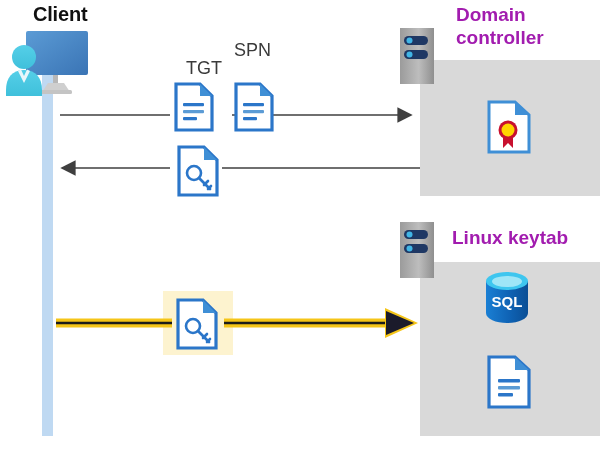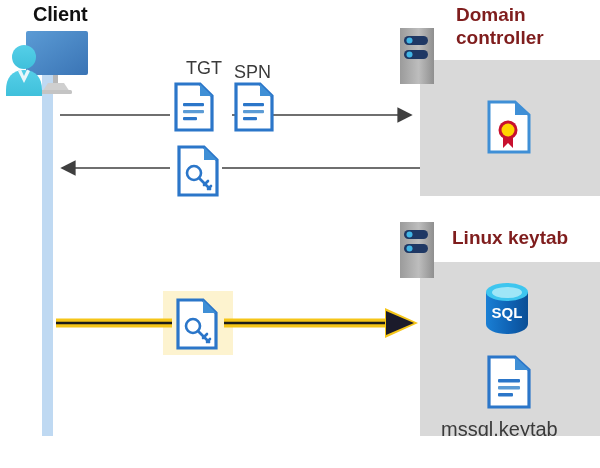--- a/index.html
+++ b/index.html
@@ -34,21 +34,21 @@
   .title-client {
     font-weight: bold;
     font-size: 20px;
     color: #111111;
     letter-spacing: -0.2px;
     white-space: nowrap;
   }
   .title-server {
     font-weight: bold;
     font-size: 19px;
-    color: #7f1d1d;
+    color: #a21caf;
     line-height: 23px;
   }
   .file-label {
     font-size: 20px;
     color: #3a3a3a;
     white-space: nowrap;
   }
   .token-label {
     font-size: 18px;
     color: #3a3a3a;
@@ -156,21 +156,21 @@
       <rect x="0" y="0" width="34" height="56" fill="url(#srvGrad2)"></rect>
       <rect x="4" y="8" width="24" height="9" rx="4.5" fill="#1f3864"></rect>
       <circle cx="9.5" cy="12.5" r="3" fill="#41b6e6"></circle>
       <rect x="4" y="22" width="24" height="9" rx="4.5" fill="#1f3864"></rect>
       <circle cx="9.5" cy="26.5" r="3" fill="#41b6e6"></circle>
     </svg>
   </div>
 
   <div class="abs title-server" style="left:452px; top:226px;">Linux keytab</div>
 
-  <div class="abs" style="left:481px; top:280px; width:52px; height:56px;">
+  <div class="abs" style="left:481px; top:269px; width:52px; height:56px;">
     <svg width="52" height="56" viewBox="0 0 52 56">
       <defs>
         <linearGradient id="sqlBody" x1="0" y1="0" x2="1" y2="0">
           <stop offset="0%" stop-color="#1a7fd4"></stop>
           <stop offset="55%" stop-color="#0f63b5"></stop>
           <stop offset="100%" stop-color="#0a4e95"></stop>
         </linearGradient>
       </defs>
       <path d="M5 12 H47 V44 C47 50 37 54 26 54 C15 54 5 50 5 44 Z" fill="url(#sqlBody)"></path>
       <ellipse cx="26" cy="12" rx="21" ry="9" fill="#3ec6ef"></ellipse>
@@ -182,24 +182,23 @@
   <div class="abs" style="left:487px; top:355px; width:44px; height:54px;">
     <svg width="44" height="54" viewBox="0 0 44 54">
       <path d="M2 2 H28 L42 15 V52 H2 Z" fill="#ffffff" stroke="#2b76c9" stroke-width="3.2"></path>
       <path d="M28 2 L42 15 H28 Z" fill="#3f8fd6"></path>
       <rect x="11" y="24" width="22" height="3.4" rx="1" fill="#2b76c9"></rect>
       <rect x="11" y="31" width="22" height="3.4" rx="1" fill="#5b9bd5"></rect>
       <rect x="11" y="38" width="15" height="3.4" rx="1" fill="#2b76c9"></rect>
     </svg>
   </div>
 
-  <div class="abs file-label" style="left:441px; top:418px;">mssql.keytab</div>
 
   <div class="abs token-label" style="left:186px; top:58px;">TGT</div>
-  <div class="abs token-label" style="left:234px; top:62px;">SPN</div>
+  <div class="abs token-label" style="left:234px; top:40px;">SPN</div>
 
   <div class="abs highlight-box" style="left:163px; top:291px; width:70px; height:64px;"></div>
 
   <svg class="svg-layer" viewBox="0 0 600 468">
     <defs>
       <marker id="arrowRight" markerWidth="9" markerHeight="9" refX="8" refY="4.5" orient="auto" markerUnits="strokeWidth">
         <path d="M0,0 L9,4.5 L0,9 Z" fill="#3f3f3f"></path>
       </marker>
       <marker id="arrowLeft" markerWidth="9" markerHeight="9" refX="8" refY="4.5" orient="auto" markerUnits="strokeWidth">
         <path d="M0,0 L9,4.5 L0,9 Z" fill="#3f3f3f"></path>

